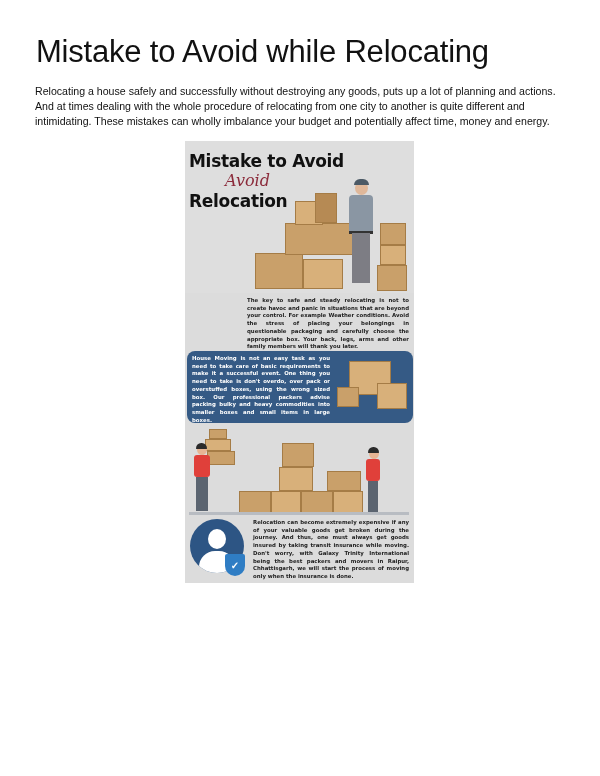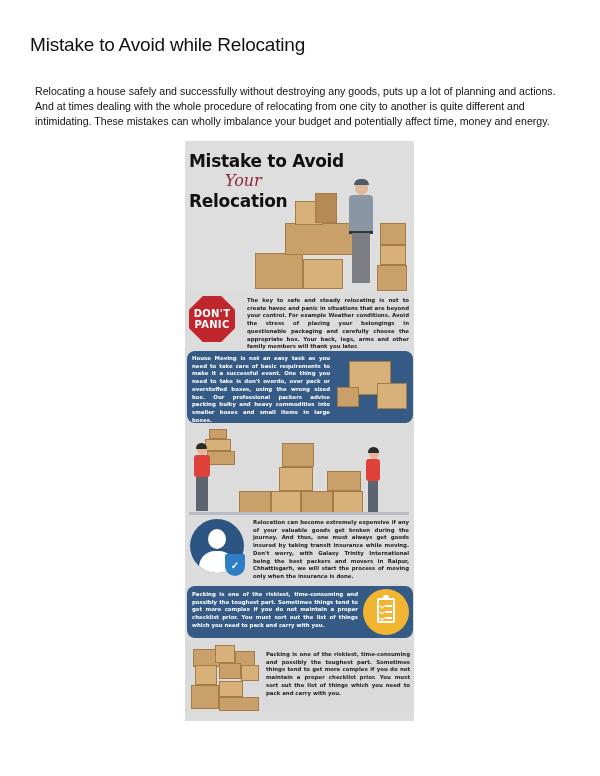--- a/index.html
+++ b/index.html
@@ -1,29 +1,29 @@
 <!DOCTYPE html>
 <html><head>
 <meta charset="utf-8">
 <style>
   * { box-sizing: border-box; margin: 0; padding: 0; }
   html, body { width: 600px; height: 776px; background: #ffffff; overflow: hidden; }
   body { position: relative; font-family: "Liberation Sans", sans-serif; color: #111; }
 
   .page-title {
-    position: absolute; left: 30px; top: 34px;
-    font-size: 19px; font-weight: 400; color: #111; letter-spacing: -0.2px;
+    position: absolute; left: 36px; top: 34px;
+    font-size: 31px; font-weight: 400; color: #111; letter-spacing: -0.2px;
   }
   .intro {
     position: absolute; left: 35px; top: 84px; width: 535px;
     font-size: 10.6px; line-height: 15px; color: #111;
   }
 
   .infographic {
-    position: absolute; left: 185px; top: 141px; width: 229px; height: 580px;
+    position: absolute; left: 185px; top: 141px; width: 229px; height: 442px;
     background: #dcdcdc; overflow: hidden;
   }
 
   
   .ig-header { position: absolute; left: 0; top: 0; width: 229px; height: 152px; background: #dedede; }
   .ig-title1 { position: absolute; left: 4px; top: 10px; font-family: "DejaVu Sans", sans-serif; font-weight: 700; font-size: 17px; color: #111; letter-spacing: -0.3px; }
   .ig-title2 { position: absolute; left: 40px; top: 30px; font-family: "DejaVu Serif", serif; font-style: italic; font-size: 16px; color: #8b2a3a; }
   .ig-title3 { position: absolute; left: 4px; top: 50px; font-family: "DejaVu Sans", sans-serif; font-weight: 700; font-size: 17px; color: #111; letter-spacing: -0.3px; }
 
   .box { position: absolute; background: #c9a06a; border: 1px solid #a57c46; }
@@ -106,21 +106,21 @@
 </head>
 <body>
 
 <h1 class="page-title">Mistake to Avoid while Relocating</h1>
 <p class="intro">Relocating a house safely and successfully without destroying any goods, puts up a lot of planning and actions. And at times dealing with the whole procedure of relocating from one city to another is quite different and intimidating. These mistakes can wholly imbalance your budget and potentially affect time, money and energy.</p>
 
 <div class="infographic">
 
   <div class="ig-header">
     <div class="ig-title1">Mistake to Avoid</div>
-    <div class="ig-title2">Your</div>
+    <div class="ig-title2">Avoid</div>
     <div class="ig-title3">Relocation</div>
 
     <div>
       <div class="box" style="left:70px;top:112px;width:48px;height:36px;"></div>
       <div class="box light" style="left:118px;top:118px;width:40px;height:30px;"></div>
       <div class="box" style="left:100px;top:82px;width:80px;height:32px;"></div>
       <div class="box light" style="left:110px;top:60px;width:28px;height:24px;"></div>
       <div class="box dark" style="left:130px;top:52px;width:22px;height:30px;"></div>
       <div class="box" style="left:195px;top:82px;width:26px;height:22px;"></div>
       <div class="box light" style="left:195px;top:104px;width:26px;height:20px;"></div>
@@ -129,24 +129,20 @@
         <div class="head"></div>
           <div class="cap"></div>
           <div class="torso"></div>
           <div class="belt"></div>
           <div class="legs"></div>
       </div>
     </div>
   </div>
 
   <div class="sec1">
-    <div class="stop-sign">
-      <span>DON'T</span>
-      <span>PANIC</span>
-    </div>
     <p class="sec-text">The key to safe and steady relocating is not to create havoc and panic in situations that are beyond your control. For example Weather conditions. Avoid the stress of placing your belongings in questionable packaging and carefully choose the appropriate box. Your back, legs, arms and other family members will thank you later.</p>
   </div>
 
   <div class="blue-panel sec2">
     <p class="sec-text">House Moving is not an easy task as you need to take care of basic requirements to make it a successful event. One thing you need to take is don't overdo, over pack or overstuffed boxes, using the wrong sized box. Our professional packers advise packing bulky and heavy commodities into smaller boxes and small items in large boxes.</p>
     <div>
       <div class="box light" style="left:162px;top:10px;width:42px;height:34px;"></div>
       <div class="box" style="left:150px;top:36px;width:22px;height:20px;"></div>
       <div class="box light" style="left:190px;top:32px;width:30px;height:26px;"></div>
     </div>

